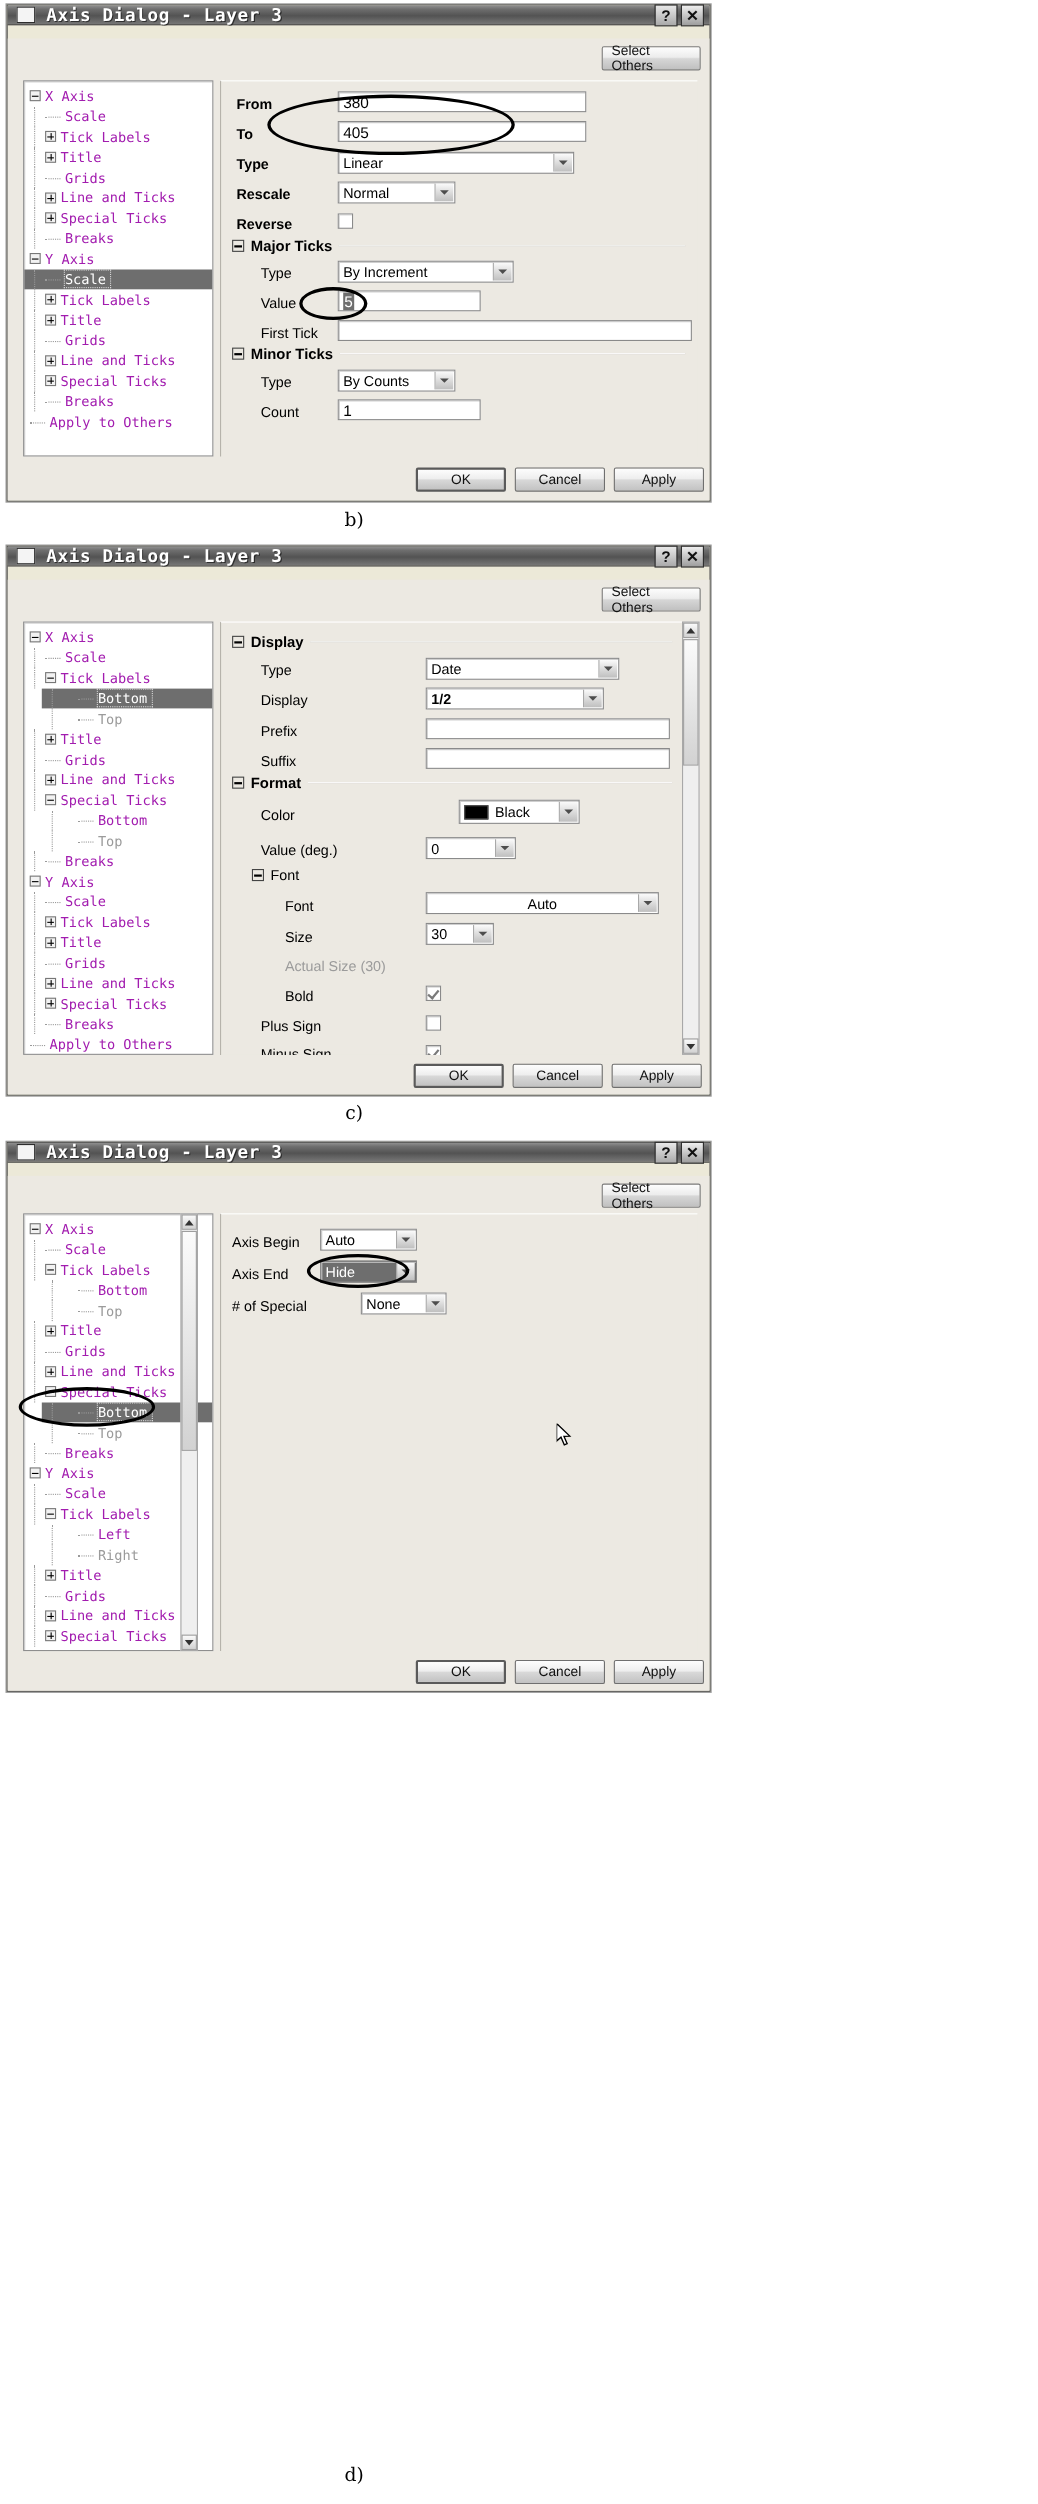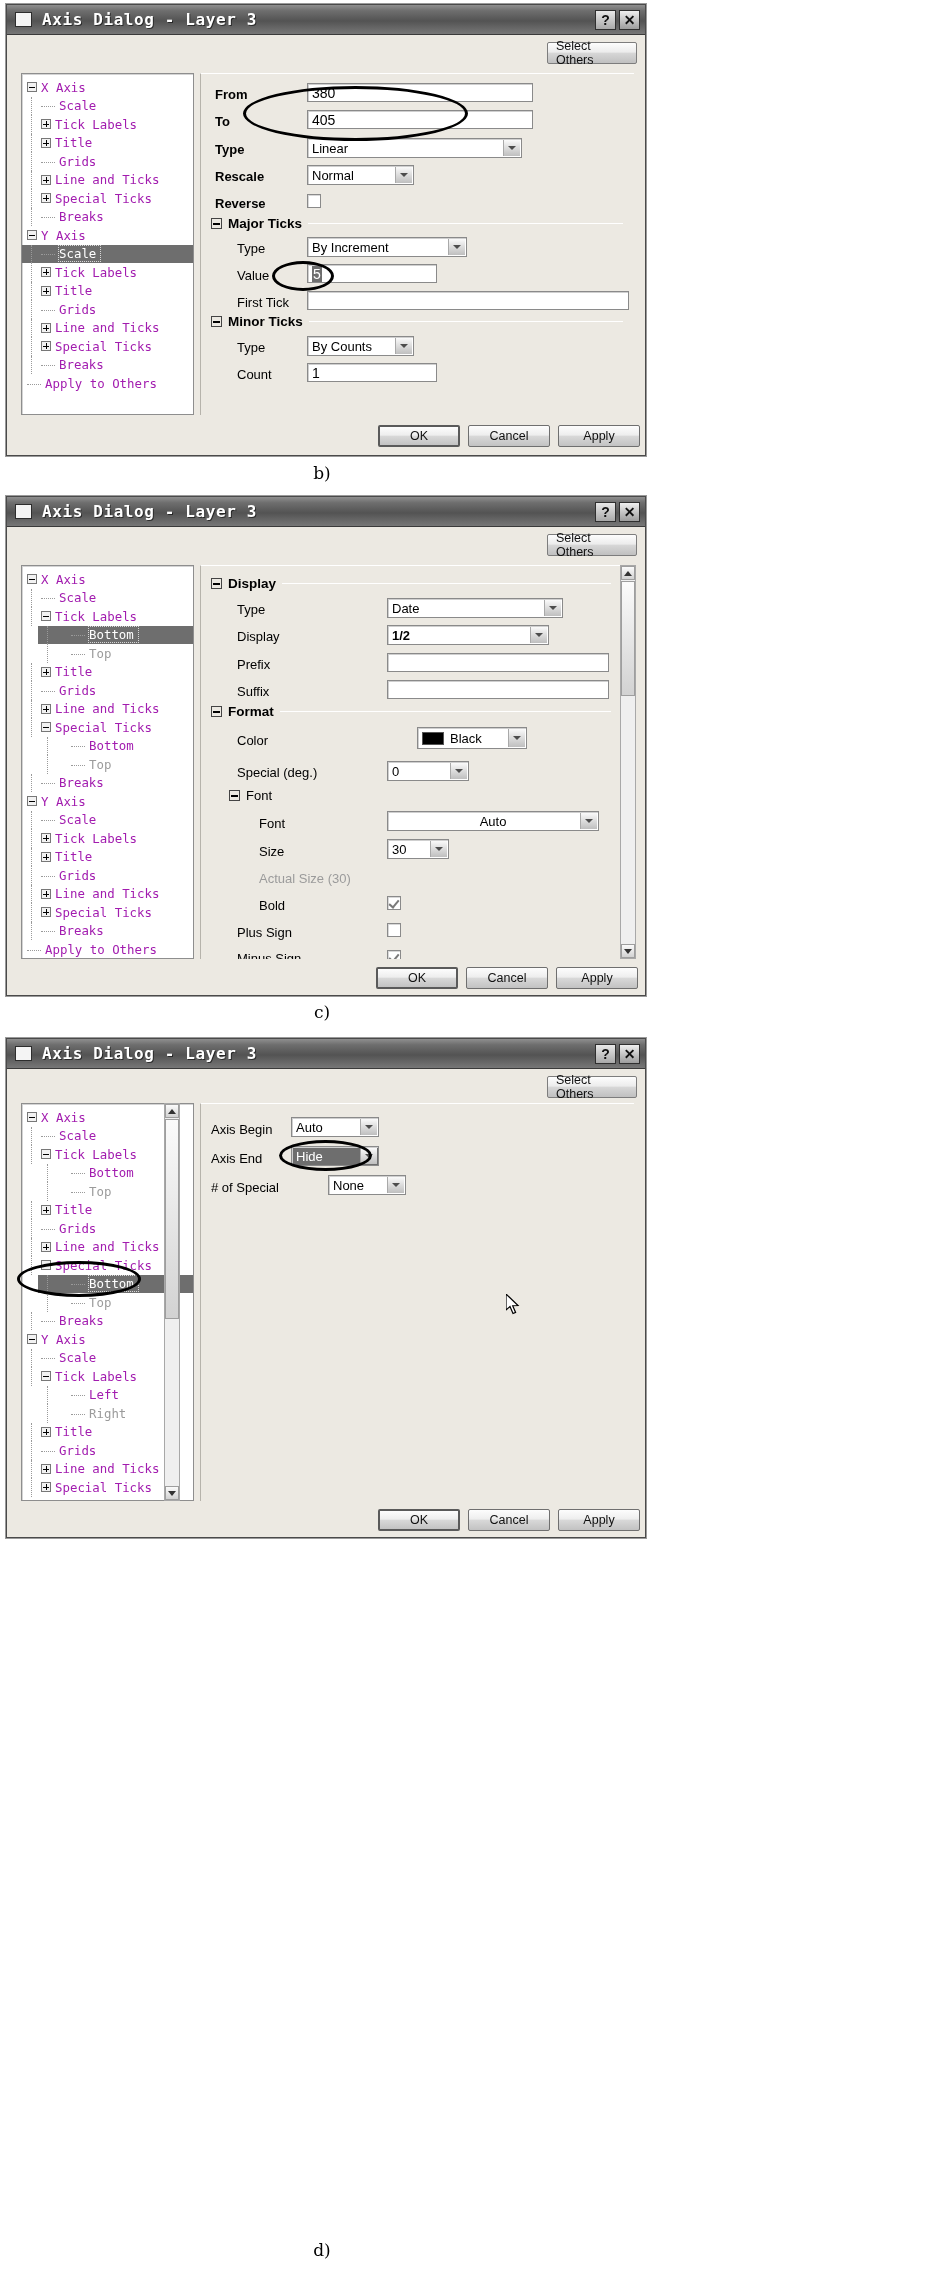--- a/index.html
+++ b/index.html
@@ -21,21 +21,21 @@
   }
 
   
   .window {
     position: absolute;
     background: #ece9d8;
     border: 1px solid #4a4a4a;
     box-shadow: 0 0 0 1px #9a9a9a;
   }
   .titlebar {
-    height: 30px;
+    height: 18px;
     background: linear-gradient(to bottom, #8f8f8f 0%, #6e6e6e 20%, #535353 55%, #777777 100%);
     border-bottom: 1px solid #3a3a3a;
     display: flex;
     align-items: center;
     padding: 0 5px 0 8px;
     position: relative;
   }
   .title-icon {
     width: 17px; height: 15px;
     background: #f4f4f4;
@@ -678,21 +678,21 @@
           <span class="gline"></span>
         </div>
 
         <div class="flabel" style="position:absolute; left:36px; top:167px;">Color</div>
         <div class="combo colorbox" style="left:216px; top:161px; width:110px; height:22px;">
           <span class="swatch" style="background: rgb(0, 0, 0);"></span>
           <span>Black</span>
           <span class="arrow"></span>
         </div>
 
-        <div class="flabel" style="position:absolute; left:36px; top:199px;">Special (deg.)</div>
+        <div class="flabel" style="position:absolute; left:36px; top:199px;">Value (deg.)</div>
         <div class="combo" style="left:186px; top:195px; width:82px;">
           <span>0</span>
           <span class="arrow"></span>
         </div>
 
         <div class="group sub" style="left:28px; top:222px; width:120px;">
           <span class="gbox"></span>
           <span class="gtitle">Font</span>
         </div>
 

